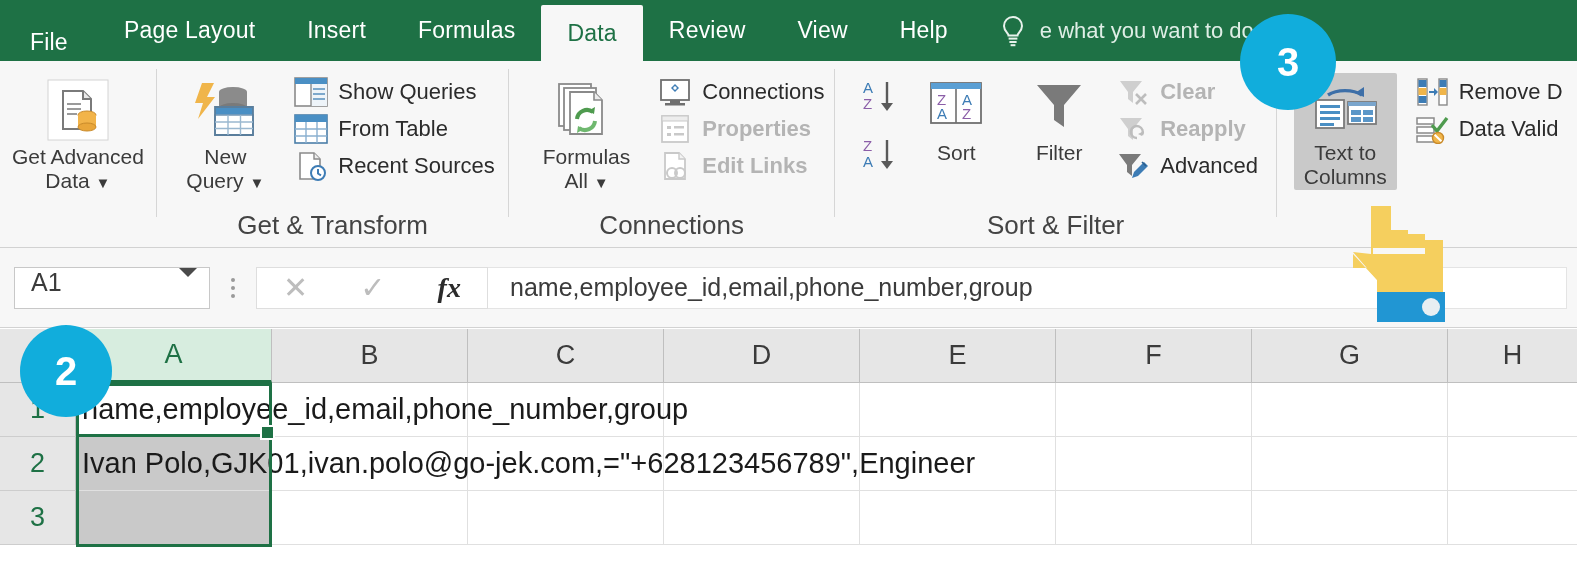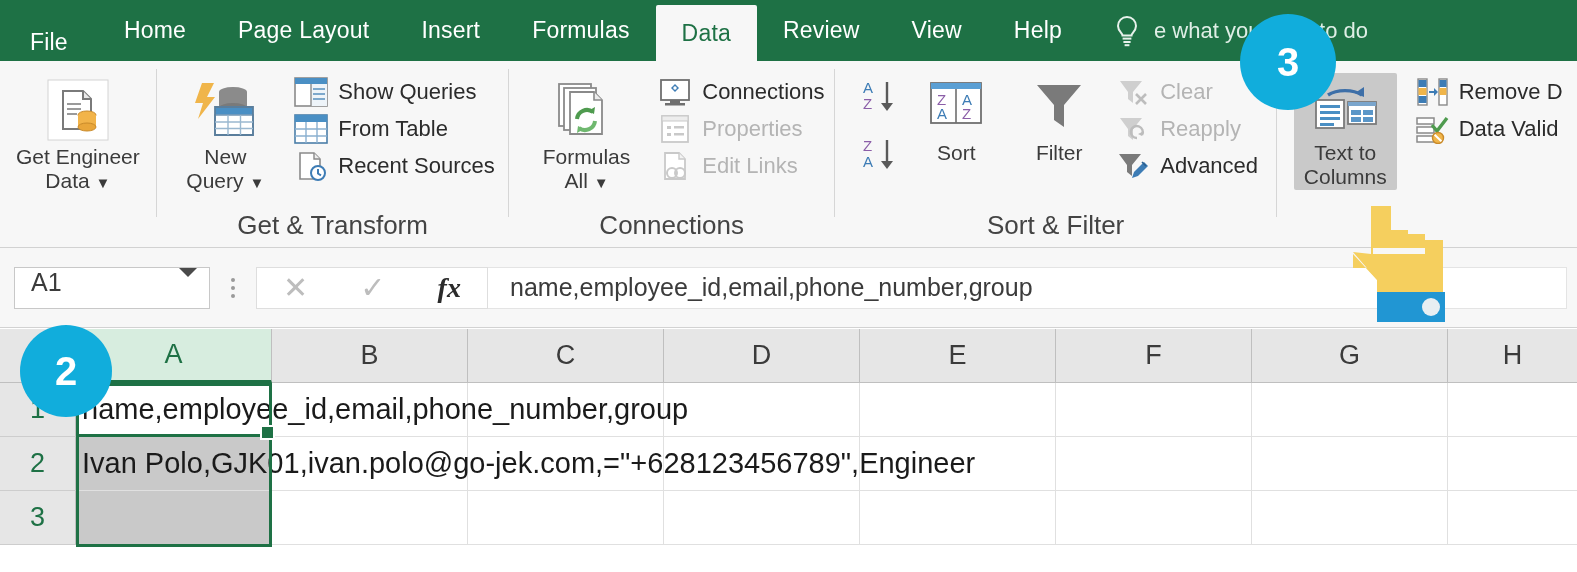--- a/index.html
+++ b/index.html
@@ -107,21 +107,21 @@
   
   .smallcol { display: flex; flex-direction: column; gap: 3px; padding-top: 2px; }
   .smallbtn {
     display: flex; align-items: center; gap: 10px;
     padding: 2px 8px 2px 4px;
     cursor: pointer;
     border-radius: 2px;
     white-space: nowrap;
   }
   .smallbtn .lbl { font-size: 22px; color: #2b2b2b; }
-  .smallbtn.disabled .lbl { color: #b4b4b4; }
+  .smallbtn.disabled .lbl { color: #b4b4b4; font-weight: bold; }
   .smallbtn.disabled { cursor: default; }
   .ico { flex: 0 0 auto; display: block; }
 
   
   .fbar {
     position: absolute; top: 248px; left: 0;
     width: 1577px; height: 80px;
     background: #f7f7f7;
     display: flex; align-items: center;
     padding: 0 6px;
@@ -271,23 +271,20 @@
   .hand { position: absolute; left: 1333px; top: 196px; z-index: 45; }
 </style>
 </head>
 <body>
 
 <div id="app">
 
   <div class="tabstrip">
     <div class="tab first">
         <span>File</span>
-      </div>
-    <div class="tab">
-        <span>Home</span>
       </div>
     <div class="tab">
         <span>Page Layout</span>
       </div>
     <div class="tab">
         <span>Insert</span>
       </div>
     <div class="tab">
         <span>Formulas</span>
       </div>
@@ -325,21 +322,21 @@
             <path d="M16 12 h20 l8 8 v30 h-28 z" fill="#ffffff" stroke="#7a7a7a" stroke-width="2"></path>
             <path d="M36 12 v8 h8" fill="#e9e9e9" stroke="#7a7a7a" stroke-width="2"></path>
             <rect x="20" y="24" width="14" height="2" fill="#9a9a9a"></rect>
             <rect x="20" y="29" width="14" height="2" fill="#9a9a9a"></rect>
             <rect x="20" y="34" width="10" height="2" fill="#9a9a9a"></rect>
             <ellipse cx="40" cy="36" rx="9" ry="4" fill="#f2b44a" stroke="#c98a2a"></ellipse>
             <rect x="31" y="36" width="18" height="12" fill="#f2b44a"></rect>
             <ellipse cx="40" cy="48" rx="9" ry="4" fill="#e9a63a" stroke="#c98a2a"></ellipse>
           </svg>
           <div class="lbl">
-            <span>Get Engineer</span><br>
+            <span>Get Advanced</span><br>
             <span>Data</span>
             <span style="font-size:15px;">▼</span>
           </div>
         </div>
       </div>
       <div class="group-title"></div>
     </div>
 
     <div class="group-sep"></div>
 

